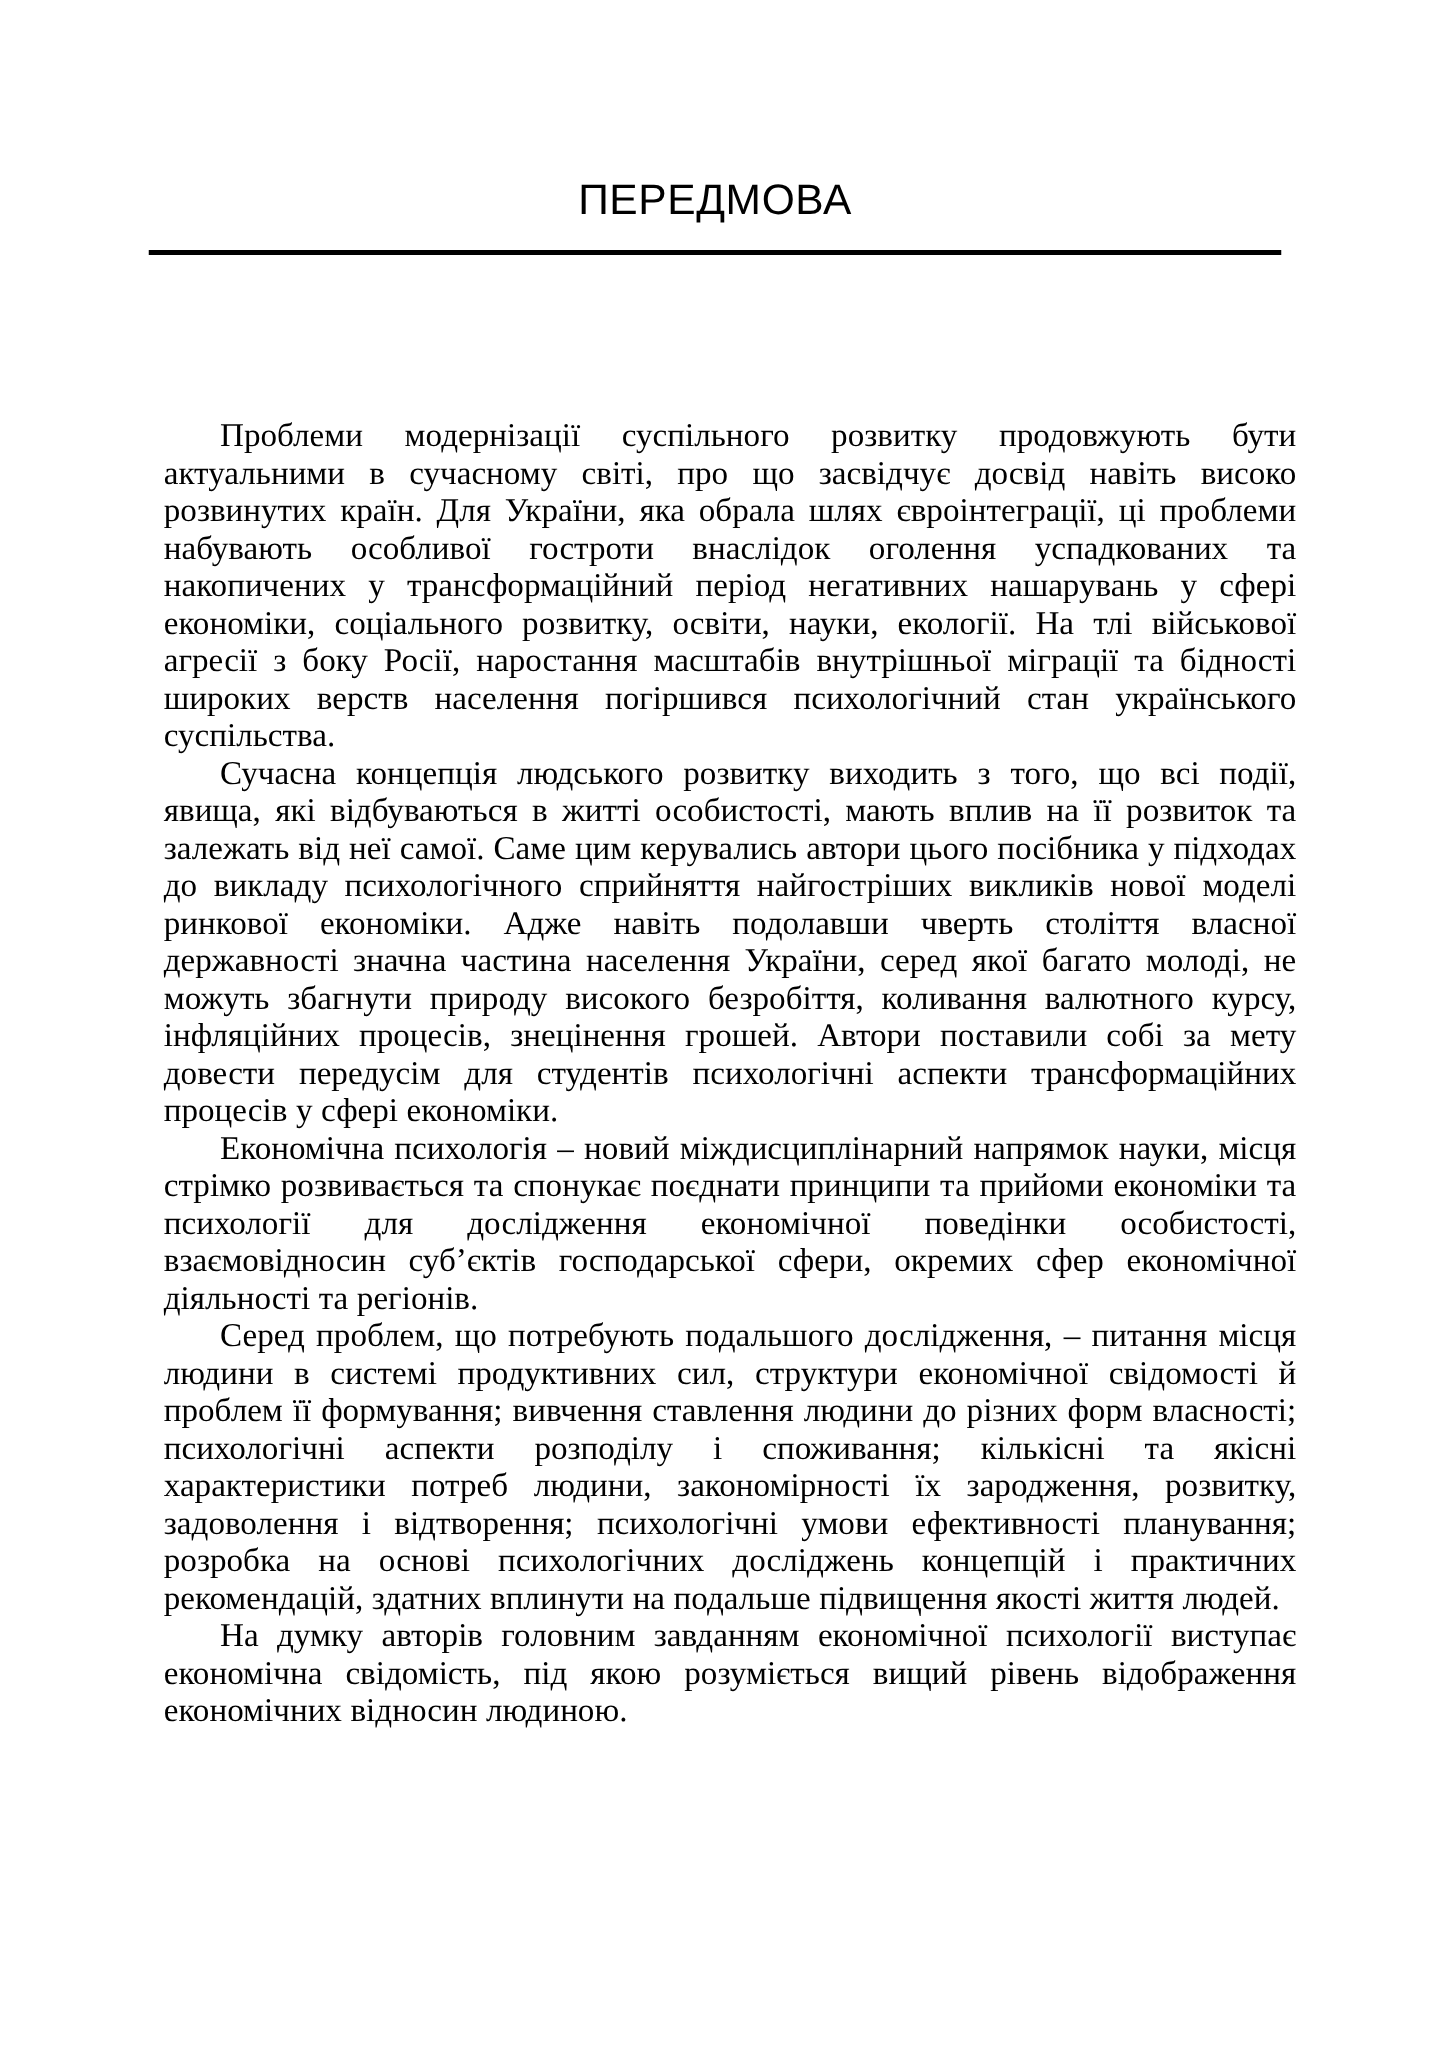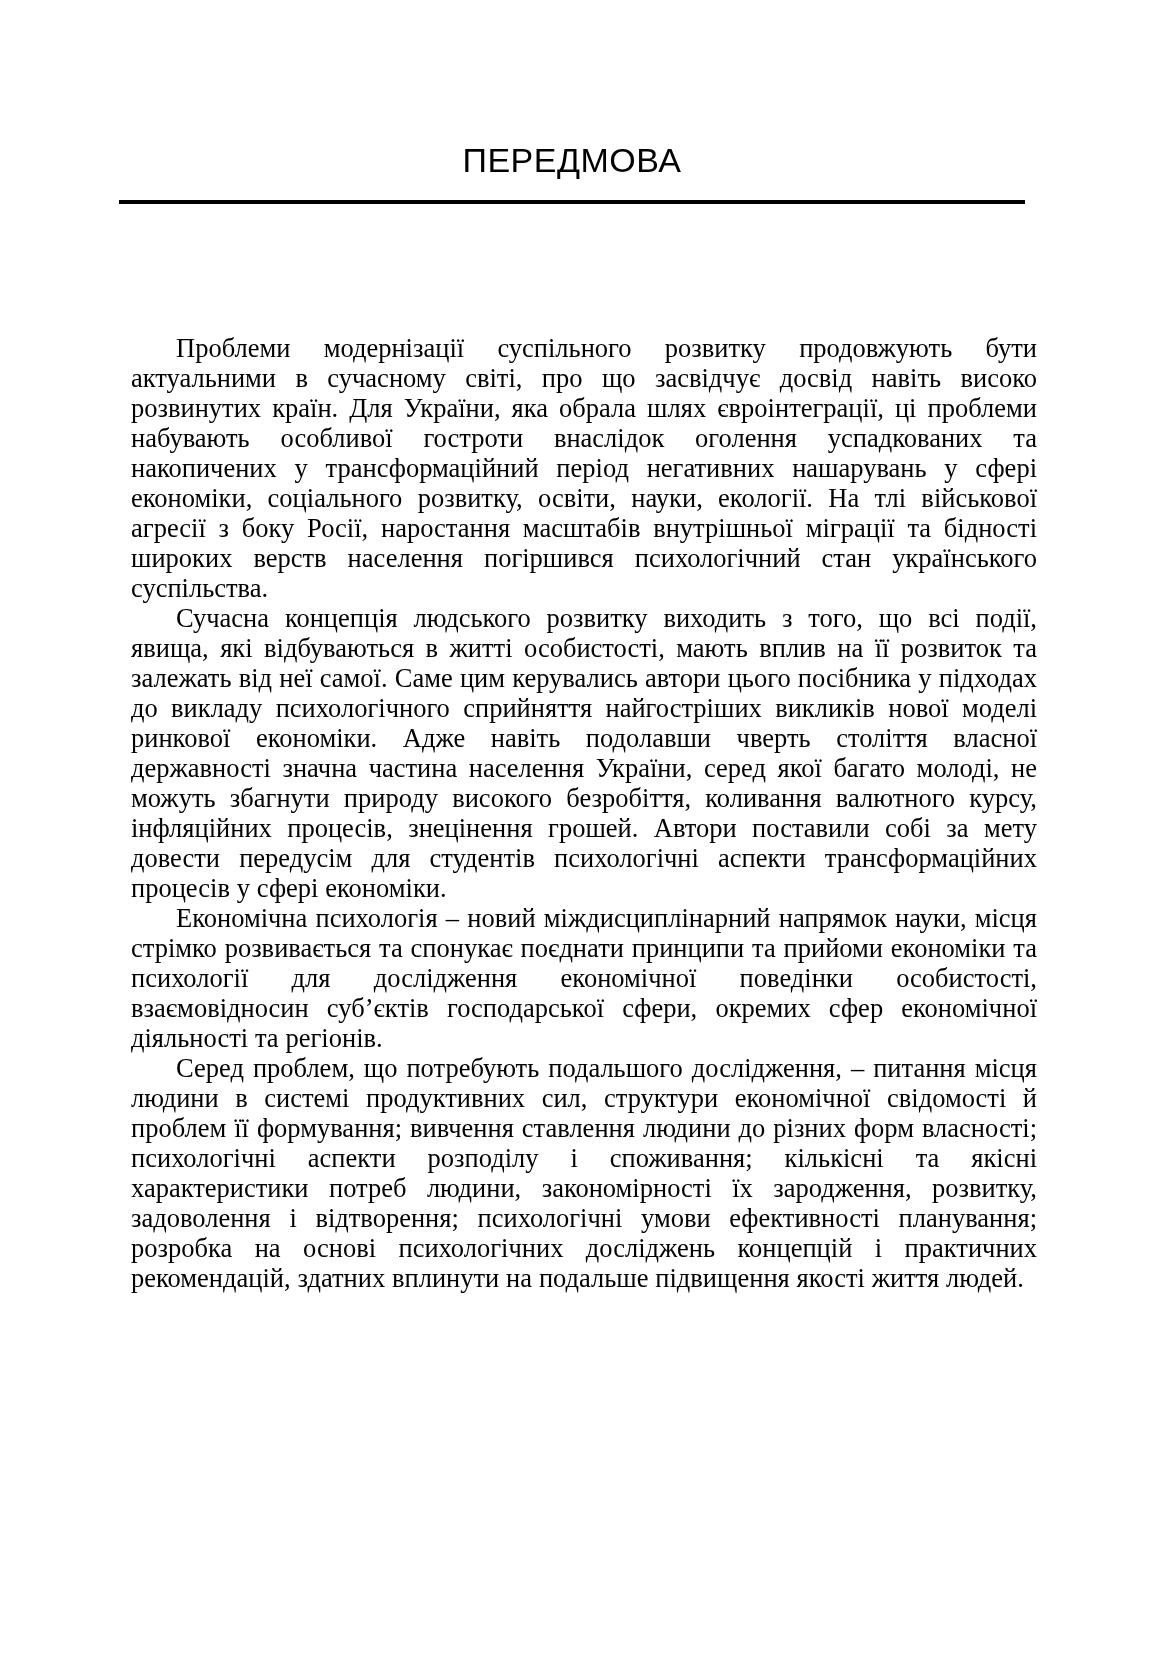--- a/index.html
+++ b/index.html
@@ -78,15 +78,16 @@
   <div class="heading-block">
     <h1 class="page-title">ПЕРЕДМОВА</h1>
     <div class="title-rule"></div>
   </div>
 
   <div class="body-column">
     <p class="para">Проблеми модернізації суспільного розвитку продовжують бути актуальними в сучасному світі, про що засвідчує досвід навіть високо розвинутих країн. Для України, яка обрала шлях євроінтеграції, ці проблеми набувають особливої гостроти внаслідок оголення успадкованих та накопичених у трансформаційний період негативних нашарувань у сфері економіки, соціального розвитку, освіти, науки, екології. На тлі військової агресії з боку Росії, наростання масштабів внутрішньої міграції та бідності широких верств населення погіршився психологічний стан українського суспільства.</p>
     <p class="para">Сучасна концепція людського розвитку виходить з того, що всі події, явища, які відбуваються в житті особистості, мають вплив на її розвиток та залежать від неї самої. Саме цим керувались автори цього посібника у підходах до викладу психологічного сприйняття найгостріших викликів нової моделі ринкової економіки. Адже навіть подолавши чверть століття власної державності значна частина населення України, серед якої багато молоді, не можуть збагнути природу високого безробіття, коливання валютного курсу, інфляційних процесів, знецінення грошей. Автори  поставили собі за мету довести передусім для студентів психологічні аспекти трансформаційних процесів у сфері економіки.</p>
     <p class="para">Економічна психологія – новий міждисциплінарний напрямок науки, місця стрімко розвивається та спонукає поєднати принципи та прийоми економіки та психології для дослідження економічної поведінки особистості, взаємовідносин суб’єктів господарської сфери, окремих сфер економічної діяльності та регіонів.</p>
     <p class="para">Серед проблем, що потребують подальшого дослідження, – питання місця людини в системі продуктивних сил, структури економічної свідомості й проблем її формування; вивчення ставлення людини до різних форм власності; психологічні аспекти розподілу і споживання; кількісні та якісні характеристики потреб людини, закономірності їх зародження, розвитку, задоволення і відтворення; психологічні умови ефективності планування; розробка на основі психологічних досліджень концепцій і практичних рекомендацій, здатних вплинути на подальше підвищення якості життя людей.</p>
+    <p class="para">На думку авторів головним завданням економічної психології виступає економічна свідомість, під якою розуміється вищий рівень відображення економічних відносин людиною.</p>
   </div>
 
 </div>
 
 </body></html>

